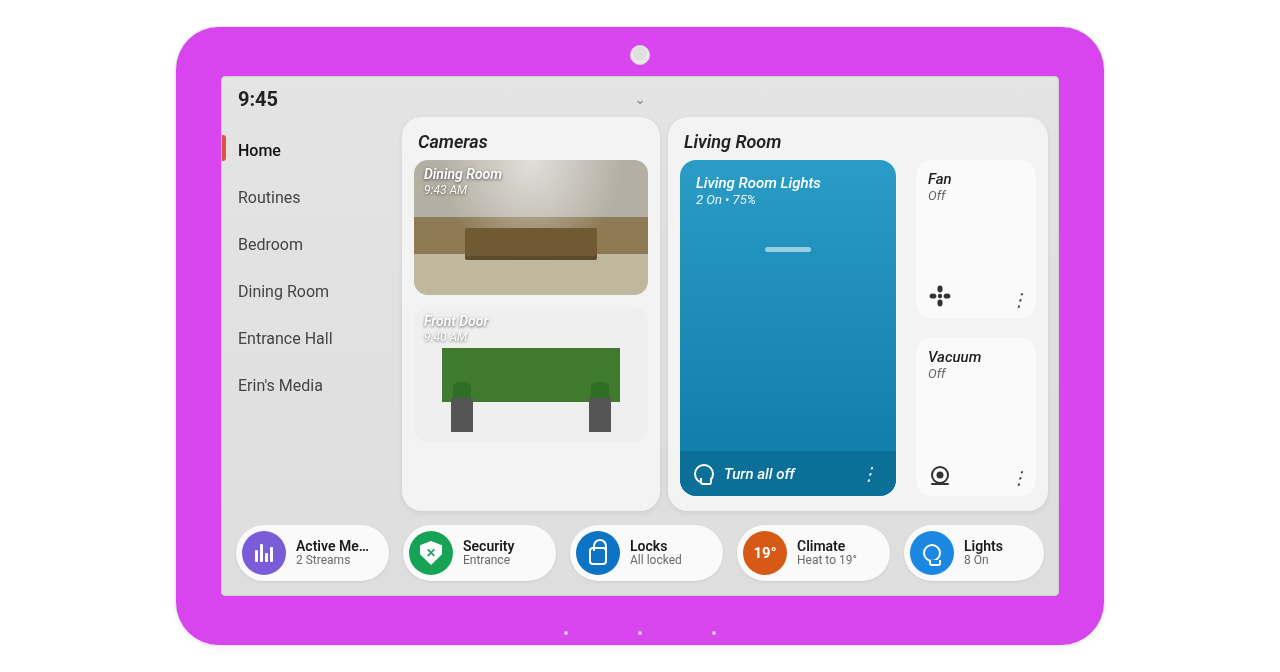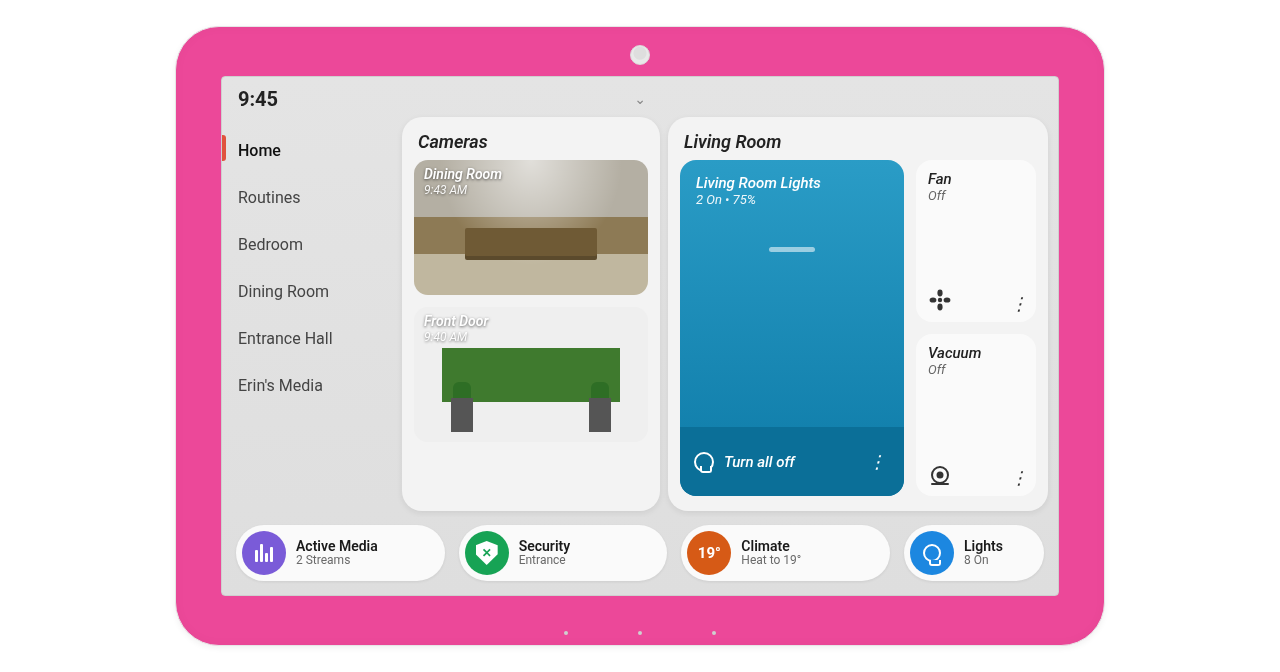--- a/index.html
+++ b/index.html
@@ -4,21 +4,21 @@
 <style>
   * { box-sizing: border-box; margin: 0; padding: 0; }
   html, body { width: 1280px; height: 672px; font-family: -apple-system, BlinkMacSystemFont, "Segoe UI", Roboto, Arial, sans-serif; background:#fff; }
 
   .stage { width:1280px; height:672px; display:flex; align-items:center; justify-content:center; }
 
   
   .device {
     width: 930px;
     height: 620px;
-    background: #ec4899;
+    background: #d946ef;
     border: 1px solid #e6e6e6;
     border-radius: 44px;
     box-shadow: 0 2px 6px rgba(0,0,0,.06), inset 0 0 12px rgba(0,0,0,.03);
     position: relative;
     display:flex; align-items:center; justify-content:center;
   }
   .camera-notch {
     position:absolute; top:18px; left:50%; transform:translateX(-50%);
     width:20px; height:20px; border-radius:50%;
     background: radial-gradient(circle at 50% 40%, #dedede 0 6px, #e9e9e9 7px);
@@ -85,34 +85,34 @@
       linear-gradient(180deg,#efefef 0 28%, #efefef 28% 30%),
       linear-gradient(180deg,#e6e6e6 0 30%, #5a8a3f 30% 70%, #cfcfcf 70%);
   }
   .scene-front::before{ content:""; position:absolute; left:12%; right:12%; top:30%; height:40%; background:#3f7a2e; }
   .scene-front .planter{ position:absolute; bottom:10px; width:22px; height:34px; background:#555; }
   .scene-front .planter.l{ left:16%; } .scene-front .planter.r{ right:16%; }
   .scene-front .planter::before{ content:""; position:absolute; left:2px; right:2px; top:-16px; height:16px; background:#2e6e25; border-radius:6px 6px 0 0; }
 
   
   .living-card { flex:1; min-width:0; }
-  .living-grid { display:grid; grid-template-columns: 1fr 120px; gap:12px; padding:0 12px 12px; height: calc(100% - 46px); }
+  .living-grid { display:grid; grid-template-columns: 1fr 120px; gap:20px; padding:0 12px 12px; height: calc(100% - 46px); }
   .lights-tile {
     grid-row: 1 / span 2;
     background: linear-gradient(180deg,#2a9cc6 0%, #0d7aa7 100%);
     border-radius:16px; color:#fff; position:relative; overflow:hidden;
     display:flex; flex-direction:column;
   }
   .lights-head { padding:14px 16px 4px; font-size:15px; }
   .lights-head .tl { font-weight:500; }
   .lights-head .sub { font-size:13px; opacity:.92; }
   .lights-slit { margin:36px auto 0; width:46px; height:5px; border-radius:3px; background:rgba(255,255,255,.55); }
   .lights-footer {
     margin-top:auto; background:#0b6f98; display:flex; align-items:center; gap:10px;
-    padding:24px 14px; border-radius:0 0 16px 16px;
+    padding:12px 14px; border-radius:0 0 16px 16px;
   }
   .lights-footer .lbl { font-size:15px; font-weight:500; flex:1; }
   .dots-v { color:#fff; font-size:18px; padding:0 4px; cursor:pointer; }
   .bulb-icon { width:20px; height:20px; position:relative; }
   .bulb-icon::before{ content:""; position:absolute; inset:0; border:2px solid #fff; border-radius:50%; }
   .bulb-icon::after{ content:""; position:absolute; left:6px; top:14px; width:8px; height:5px; background:#0b6f98; border:2px solid #fff; border-top:none; border-radius:0 0 3px 3px; }
 
   .mini-tile {
     background:#fafafa; border-radius:16px; padding:10px 12px 8px;
     display:flex; flex-direction:column; position:relative; min-height:0;
@@ -273,20 +273,29 @@
         <div class="pill">
           <div class="pic ic-green">
               <div class="shield"></div>
             </div>
           <div class="ptxt">
               <span class="p1">Security</span>
               <span class="p2">Entrance</span>
             </div>
         </div>
 
+        <div class="pill">
+          <div class="pic ic-blue">
+              <div class="lock"></div>
+            </div>
+          <div class="ptxt">
+              <span class="p1">Locks</span>
+              <span class="p2">All locked</span>
+            </div>
+        </div>
 
         <div class="pill">
           <div class="pic ic-orange">
               <span class="temp">19°</span>
             </div>
           <div class="ptxt">
               <span class="p1">Climate</span>
               <span class="p2">Heat to 19°</span>
             </div>
         </div>

